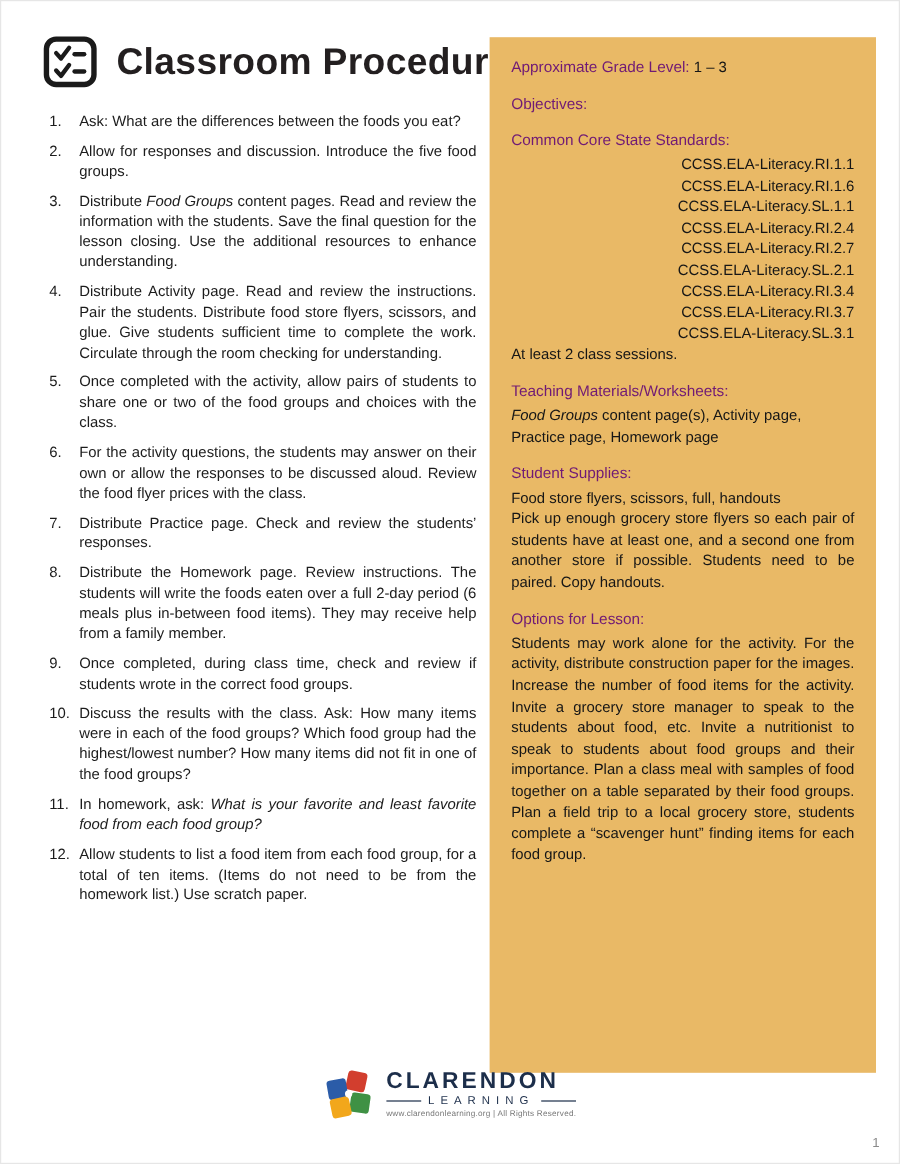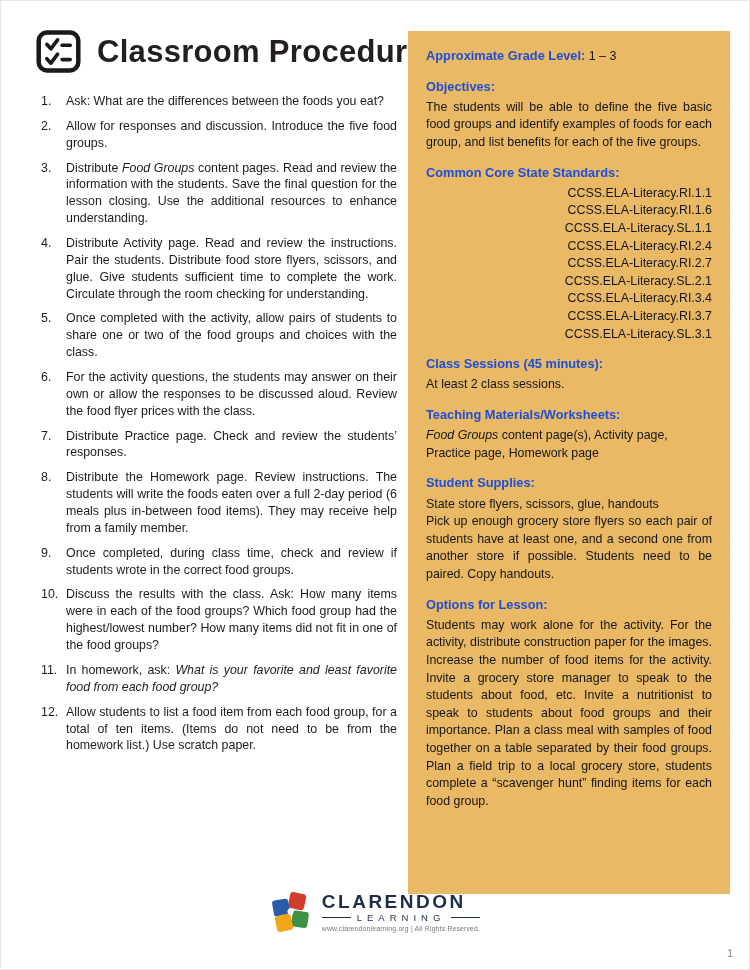--- a/index.html
+++ b/index.html
@@ -20,21 +20,21 @@
   .step { display:flex; margin-bottom:8px; font-size:12.4px; line-height:1.36; color:#1c1c1c; }
   .step .num { flex:0 0 25px; width:25px; }
   .step .body { flex:1; text-align:justify; }
   .it { font-style:italic; }
 
   
   .sidebar {
     position:absolute; left:407px; top:30px; width:322px; height:863px;
     background:#e9b966; padding:16px 18px; font-size:12.4px; line-height:1.42; color:#161616;
   }
-  .sb-h { font-weight:bold; font-size:12.8px; margin-top:12px; margin-bottom:3px; color:#1d4ed8; }
+  .sb-h { font-weight:normal; font-size:12.8px; margin-top:12px; margin-bottom:3px; color:#701a75; }
   .sb-h.first { margin-top:0; display:inline; }
   .sb-grade-value { display:inline; }
   .sb-p { text-align:justify; }
   .sb-line { line-height:1.42;text-align:right; }
 
   
   .footer { position:absolute; left:0; right:0; bottom:36px; display:flex; justify-content:center; }
   .logo { display:flex; align-items:center; gap:10px; }
   .logo-mark { width:42px; height:42px; display:block; }
   .brand-name { font-size:19px; font-weight:bold; letter-spacing:2.5px; color:#1c2e4a; line-height:1.05; }
@@ -112,49 +112,47 @@
       </div>
   </div>
 
   <div class="sidebar">
     <div>
       <span class="sb-h first">Approximate Grade Level:</span><span class="sb-grade-value"> 1 – 3</span>
     </div>
 
     <div>
       <div class="sb-h">Objectives:</div>
-      <div class="sb-p">The students will be able to define the five basic food groups and identify examples of foods for each group, and list benefits for each of the five groups.</div>
     </div>
 
     <div>
       <div class="sb-h">Common Core State Standards:</div>
       <div class="sb-line">CCSS.ELA-Literacy.RI.1.1</div>
       <div class="sb-line">CCSS.ELA-Literacy.RI.1.6</div>
       <div class="sb-line">CCSS.ELA-Literacy.SL.1.1</div>
       <div class="sb-line">CCSS.ELA-Literacy.RI.2.4</div>
       <div class="sb-line">CCSS.ELA-Literacy.RI.2.7</div>
       <div class="sb-line">CCSS.ELA-Literacy.SL.2.1</div>
       <div class="sb-line">CCSS.ELA-Literacy.RI.3.4</div>
       <div class="sb-line">CCSS.ELA-Literacy.RI.3.7</div>
       <div class="sb-line">CCSS.ELA-Literacy.SL.3.1</div>
     </div>
 
     <div>
-      <div class="sb-h">Class Sessions (45 minutes):</div>
       <div>At least 2 class sessions.</div>
     </div>
 
     <div>
       <div class="sb-h">Teaching Materials/Worksheets:</div>
       <div><span class="it">Food Groups</span><span> content page(s), Activity page, Practice page, Homework page</span></div>
     </div>
 
     <div>
       <div class="sb-h">Student Supplies:</div>
-      <div>State store flyers, scissors, glue, handouts</div>
+      <div>Food store flyers, scissors, full, handouts</div>
     </div>
 
     <div>
       <div class="sb-p">Pick up enough grocery store flyers so each pair of students have at least one, and a second one from another store if possible.  Students need to be paired.  Copy handouts.</div>
     </div>
 
     <div>
       <div class="sb-h">Options for Lesson:</div>
       <div class="sb-p">Students may work alone for the activity.  For the activity, distribute construction paper for the images.  Increase the number of food items for the activity.  Invite a grocery store manager to speak to the students about food, etc.  Invite a nutritionist to speak to students about food groups and their importance.  Plan a class meal with samples of food together on a table separated by their food groups.  Plan a field trip to a local grocery store, students complete a “scavenger hunt” finding items for each food group.</div>
     </div>

